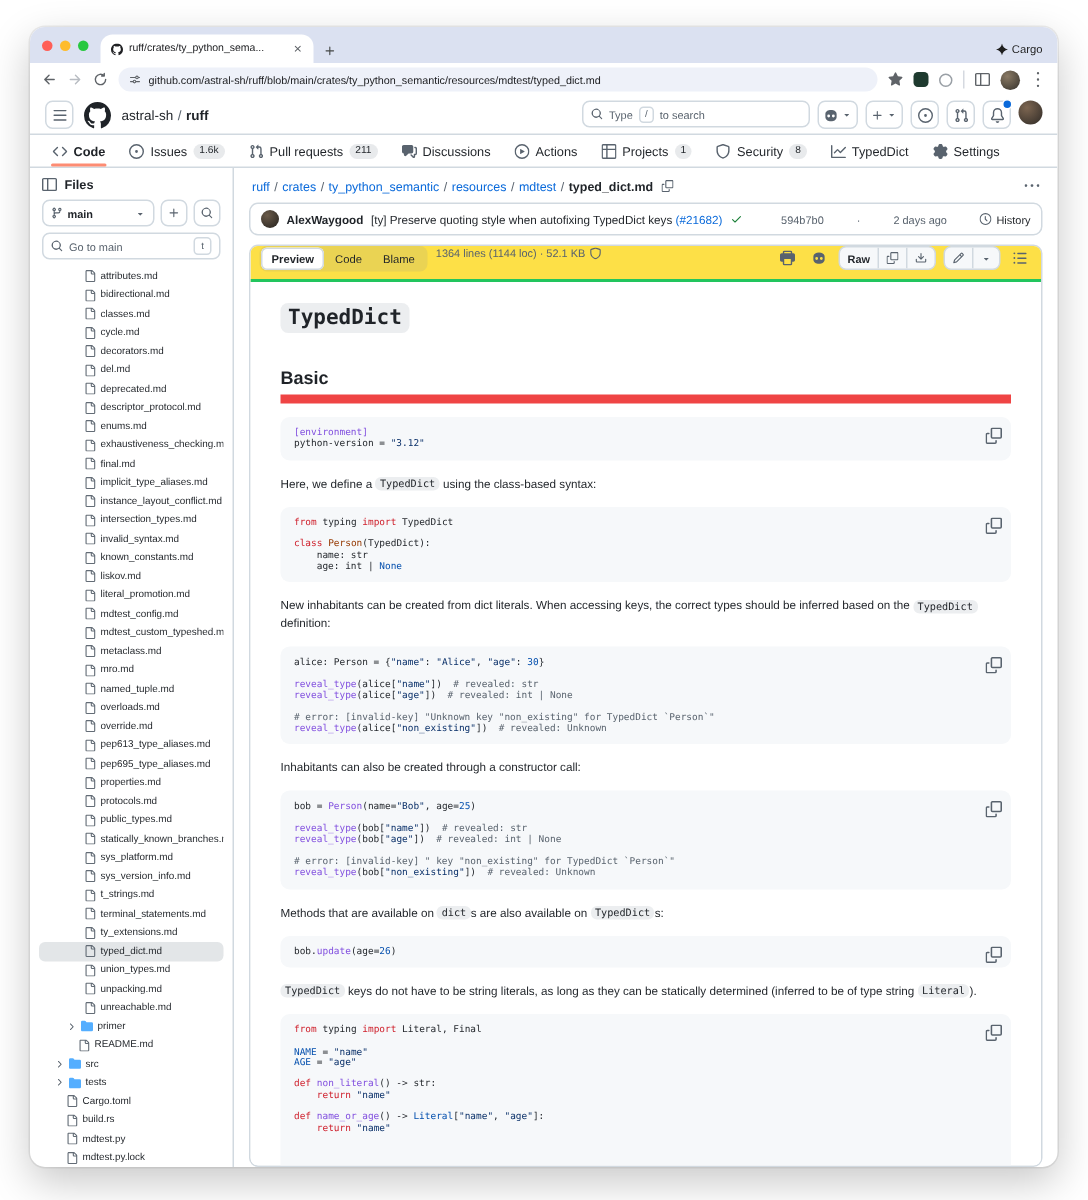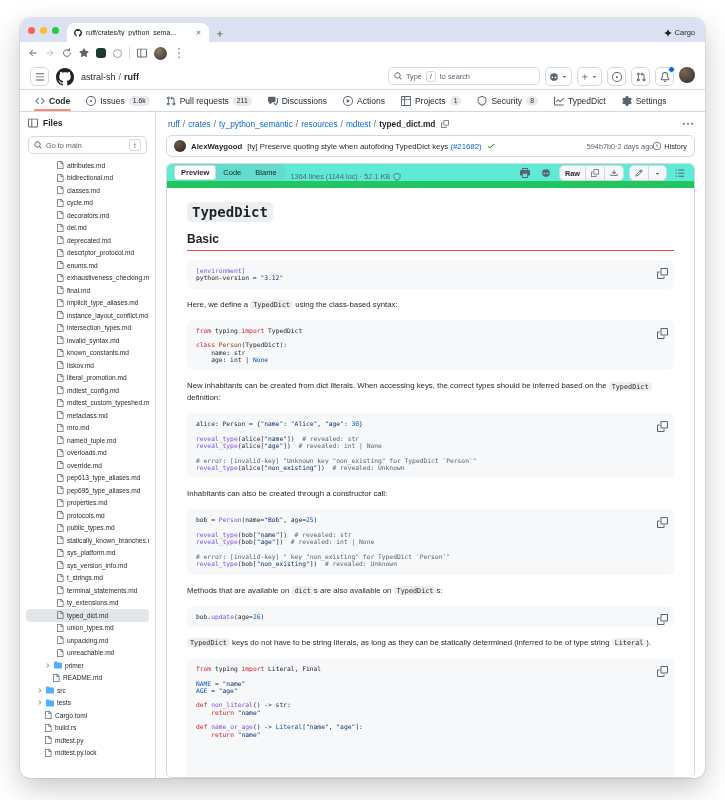--- a/index.html
+++ b/index.html
@@ -97,49 +97,49 @@
   .crumbrow .copyic{color:#59636e;margin-left:3px}
   .dots{margin-left:auto;color:#59636e}
 
   .commitbar{border:1px solid #d1d9e0;border-radius:6px;height:22px;display:flex;align-items:center;
     padding:0 7px;gap:5px;font-size:7.8px;color:#1f2328}
   .cavatar{width:12px;height:12px;border-radius:50%;background:radial-gradient(circle at 35% 30%,#6b5b4a,#24211d)}
   .cauthor{font-weight:600}
   .cmsg{white-space:nowrap;overflow:hidden;text-overflow:ellipsis;max-width:250px}
   .cpr{color:#0969da}
   .cchk{color:#1a7f37}
-  .cright{margin-left:auto;display:flex;align-items:center;gap:0;color:#59636e;font-size:7.3px}
+  .cright{margin-left:auto;display:flex;align-items:center;gap:22px;color:#59636e;font-size:7.3px}
   .hist{display:flex;align-items:center;gap:3px;color:#1f2328}
 
   .filebox{border:1px solid #d1d9e0;border-radius:6px;margin-top:6px;flex:1;display:flex;
     flex-direction:column;overflow:hidden}
-  .toolbar{height:24px;background:#5eead4;border-bottom:7px solid #22c55e;display:flex;
-    align-items:flex-end;padding:0 6px;gap:6px}
+  .toolbar{height:24px;background:#fde047;border-bottom:2px solid #22c55e;display:flex;
+    align-items:flex-start;padding:0 6px;gap:6px}
   .seg{display:flex;background:rgba(129,139,152,.15);border-radius:5px;height:17px;align-items:stretch;padding:1px}
   .segitem{display:flex;align-items:center;padding:0 7px;font-size:7.5px;color:#1f2328;border-radius:4px}
   .segitem.active{background:#fff;box-shadow:inset 0 0 0 1px #d1d9e0;font-weight:600}
   .meta{font-size:7.3px;color:#59636e;display:flex;align-items:center;gap:3px}
   .tbright{margin-left:auto;display:flex;align-items:center;gap:5px}
   .icbtn{width:16px;height:16px;display:inline-flex;align-items:center;justify-content:center;color:#59636e}
   .grp{display:flex;border:1px solid #d1d9e0;border-radius:5px;overflow:hidden;height:16px;background:#f6f8fa}
   .grpseg{display:flex;align-items:center;justify-content:center;padding:0 5px;font-size:7.3px;
     font-weight:600;color:#1f2328;border-right:1px solid #d1d9e0}
   .grpseg:last-child{border-right:none}
   .grpseg .ic{color:#59636e}
 
   .article{flex:1;overflow:hidden;padding:12px 20px;background:#fff}
   .codechip{display:inline-block;font-family:"DejaVu Sans Mono","Liberation Mono",monospace;
     font-size:14px;font-weight:700;background:rgba(129,139,152,.15);padding:2px 5px;border-radius:5px;
     margin:2px 0 10px;color:#1f2328}
   .para{font-size:7.8px;line-height:1.55;margin:0 0 9px;color:#1f2328}
   .inline{font-family:"DejaVu Sans Mono","Liberation Mono",monospace;font-size:6.8px;
     background:rgba(129,139,152,.15);padding:0.5px 3px;border-radius:4px;color:#1f2328}
   .inline.link{color:#0969da;text-decoration:underline}
-  .h2{font-size:12px;font-weight:700;color:#1f2328;border-bottom:1px solid #ef4444;
-    padding-bottom:4px;margin:0 0 9px}
+  .h2{font-size:12px;font-weight:700;color:#1f2328;border-bottom:6px solid #ef4444;
+    padding-bottom:4px;margin:13px 0 9px}
   .codeblock{position:relative;background:#f6f8fa;border-radius:6px;padding:7px 9px;margin:0 0 10px}
   .codepre{margin:0;font-family:"DejaVu Sans Mono","Liberation Mono",monospace;font-size:6.3px;
     line-height:7.3px;color:#1f2328;white-space:pre}
   .copybtn{position:absolute;top:5px;right:6px;width:11px;height:11px;color:#59636e}
   .copybtn svg{width:100%;height:100%}
   .tk-n{color:#1f2328}.tk-k{color:#cf222e}.tk-s{color:#0a3069}.tk-c{color:#59636e}
   .tk-f{color:#8250df}.tk-b{color:#0550ae}.tk-o{color:#953800}
 </style>
 </head>
 <body>
@@ -189,20 +189,30 @@
     <span class="ic i10 navar dim">
         <svg viewBox="0 0 16 16" fill="none" stroke="currentColor" stroke-width="1.5" stroke-linecap="round" stroke-linejoin="round">
           <path d="M3 8h9.5M8.5 3.5 13 8l-4.5 4.5"></path>
         </svg>
       </span>
     <span class="ic i10 navar">
         <svg viewBox="0 0 16 16" fill="none" stroke="currentColor" stroke-width="1.5" stroke-linecap="round" stroke-linejoin="round">
           <path d="M13.5 8a5.5 5.5 0 1 1-1.6-3.9M12 1.5V4.3H9.2"></path>
         </svg>
       </span>
+    <div class="urlpill">
+      <span class="ic i8">
+          <svg viewBox="0 0 16 16" fill="none" stroke="currentColor" stroke-width="1.4" stroke-linecap="round">
+            <path d="M2 5.2h6.5M12.8 5.2H14M2 10.8h3.2M9.5 10.8H14"></path>
+            <circle cx="10.6" cy="5.2" r="1.7"></circle>
+            <circle cx="7.3" cy="10.8" r="1.7"></circle>
+          </svg>
+        </span>
+      <span>github.com/astral-sh/ruff/blob/main/crates/ty_python_semantic/resources/mdtest/typed_dict.md</span>
+    </div>
     <div class="uicons">
       <span class="ic i10">
           <svg viewBox="0 0 16 16" fill="currentColor">
             <path d="M8 .25a.75.75 0 0 1 .673.418l1.882 3.815 4.21.612a.75.75 0 0 1 .416 1.279l-3.046 2.97.719 4.192a.751.751 0 0 1-1.088.791L8 12.347l-3.766 1.98a.75.75 0 0 1-1.088-.79l.72-4.194L.818 6.374a.75.75 0 0 1 .416-1.28l4.21-.611L7.327.668A.75.75 0 0 1 8 .25Z"></path>
           </svg>
         </span>
       <span class="extdark"></span>
       <span class="extcirc"></span>
       <span class="vd"></span>
       <span class="ic i10">
@@ -379,20 +389,49 @@
   <div class="content">
 
     <div class="sidebar">
       <div class="sbhead">
         <span class="ic i10">
             <svg viewBox="0 0 16 16" fill="currentColor">
               <path d="M6.823 13.5h7.427a.25.25 0 0 0 .25-.25V2.75a.25.25 0 0 0-.25-.25H6.823ZM5.323 13.5V2.5H1.75a.25.25 0 0 0-.25.25v10.5c0 .138.112.25.25.25ZM0 2.75C0 1.784.784 1 1.75 1h12.5c.966 0 1.75.784 1.75 1.75v10.5A1.75 1.75 0 0 1 14.25 15H1.75A1.75 1.75 0 0 1 0 13.25Z"></path>
             </svg>
           </span>
         <span>Files</span>
+      </div>
+      <div class="sbctrl">
+        <div class="branchbtn">
+          <span class="ic i8">
+              <svg viewBox="0 0 16 16" fill="currentColor">
+                <path d="M9.5 3.25a2.25 2.25 0 1 1 3 2.122V6A2.5 2.5 0 0 1 10 8.5H6a1 1 0 0 0-1 1v1.128a2.251 2.251 0 1 1-1.5 0V5.372a2.25 2.25 0 1 1 1.5 0v1.836A2.493 2.493 0 0 1 6 7h4a1 1 0 0 0 1-1v-.628a2.25 2.25 0 0 1-1.5-2.122Zm-6 0a.75.75 0 1 0 1.5 0 .75.75 0 0 0-1.5 0Zm8.25-.75a.75.75 0 1 0 0 1.5.75.75 0 0 0 0-1.5ZM4.25 12a.75.75 0 1 0 0 1.5.75.75 0 0 0 0-1.5Z"></path>
+              </svg>
+            </span>
+          <span>main</span>
+          <span class="ic i7 car">
+              <svg viewBox="0 0 16 16" fill="currentColor">
+                <path d="m4.427 7.427 3.396 3.396a.25.25 0 0 0 .354 0l3.396-3.396A.25.25 0 0 0 11.396 7H4.604a.25.25 0 0 0-.177.427Z"></path>
+              </svg>
+            </span>
+        </div>
+        <span class="sbsq">
+          <span class="ic i8">
+              <svg viewBox="0 0 16 16" fill="currentColor">
+                <path d="M7.75 2a.75.75 0 0 1 .75.75V7h4.25a.75.75 0 0 1 0 1.5H8.5v4.25a.75.75 0 0 1-1.5 0V8.5H2.75a.75.75 0 0 1 0-1.5H7V2.75A.75.75 0 0 1 7.75 2Z"></path>
+              </svg>
+            </span>
+        </span>
+        <span class="sbsq">
+          <span class="ic i8">
+              <svg viewBox="0 0 16 16" fill="currentColor">
+                <path d="M10.68 11.74a6 6 0 0 1-7.922-8.982 6 6 0 0 1 8.982 7.922l3.04 3.04a.749.749 0 0 1-.326 1.275.749.749 0 0 1-.734-.215ZM11.5 7a4.499 4.499 0 1 0-8.997 0A4.499 4.499 0 0 0 11.5 7Z"></path>
+              </svg>
+            </span>
+        </span>
       </div>
       <div class="goto">
         <span class="ic i8">
             <svg viewBox="0 0 16 16" fill="currentColor">
               <path d="M10.68 11.74a6 6 0 0 1-7.922-8.982 6 6 0 0 1 8.982 7.922l3.04 3.04a.749.749 0 0 1-.326 1.275.749.749 0 0 1-.734-.215ZM11.5 7a4.499 4.499 0 1 0-8.997 0A4.499 4.499 0 0 0 11.5 7Z"></path>
             </svg>
           </span>
         <span>Go to main</span>
         <span class="keyb">t</span>
       </div>

